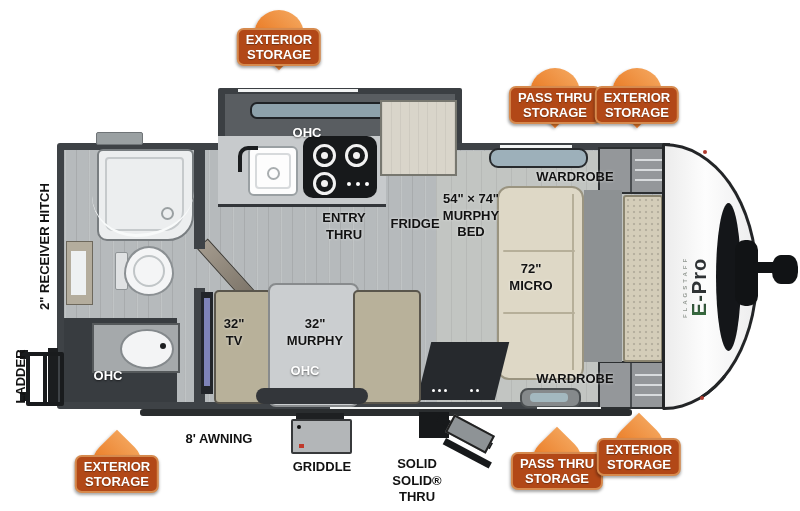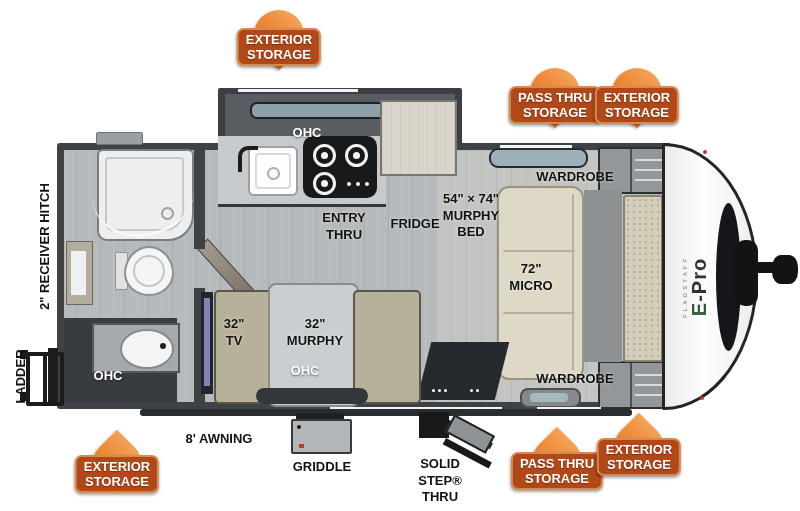--- a/index.html
+++ b/index.html
@@ -262,23 +262,23 @@
     <div>32"</div>
     <div>TV</div>
   </div>
   <div class="stack" style="left:315px;top:316px;">
     <div>32"</div>
     <div>MURPHY</div>
   </div>
   <div class="lbl white" style="left:305px;top:364px;">OHC</div>
   <div class="lbl" style="left:219px;top:432px;">8' AWNING</div>
   <div class="lbl" style="left:322px;top:460px;">GRIDDLE</div>
-  <div class="stack" style="left:417px;top:456px;margin-left:23px;">
+  <div class="stack" style="left:417px;top:456px;">
     <div>SOLID</div>
-    <div>STEP®</div>
+    <div>SOLID®</div>
     <div>THRU</div>
   </div>
 
   <div class="badge" style="left:219px;top:8px;">
     <div class="pin down"></div>
     <div class="badge-label" style="top:20px;">
       <div>EXTERIOR</div>
       <div>STORAGE</div>
     </div>
   </div>

